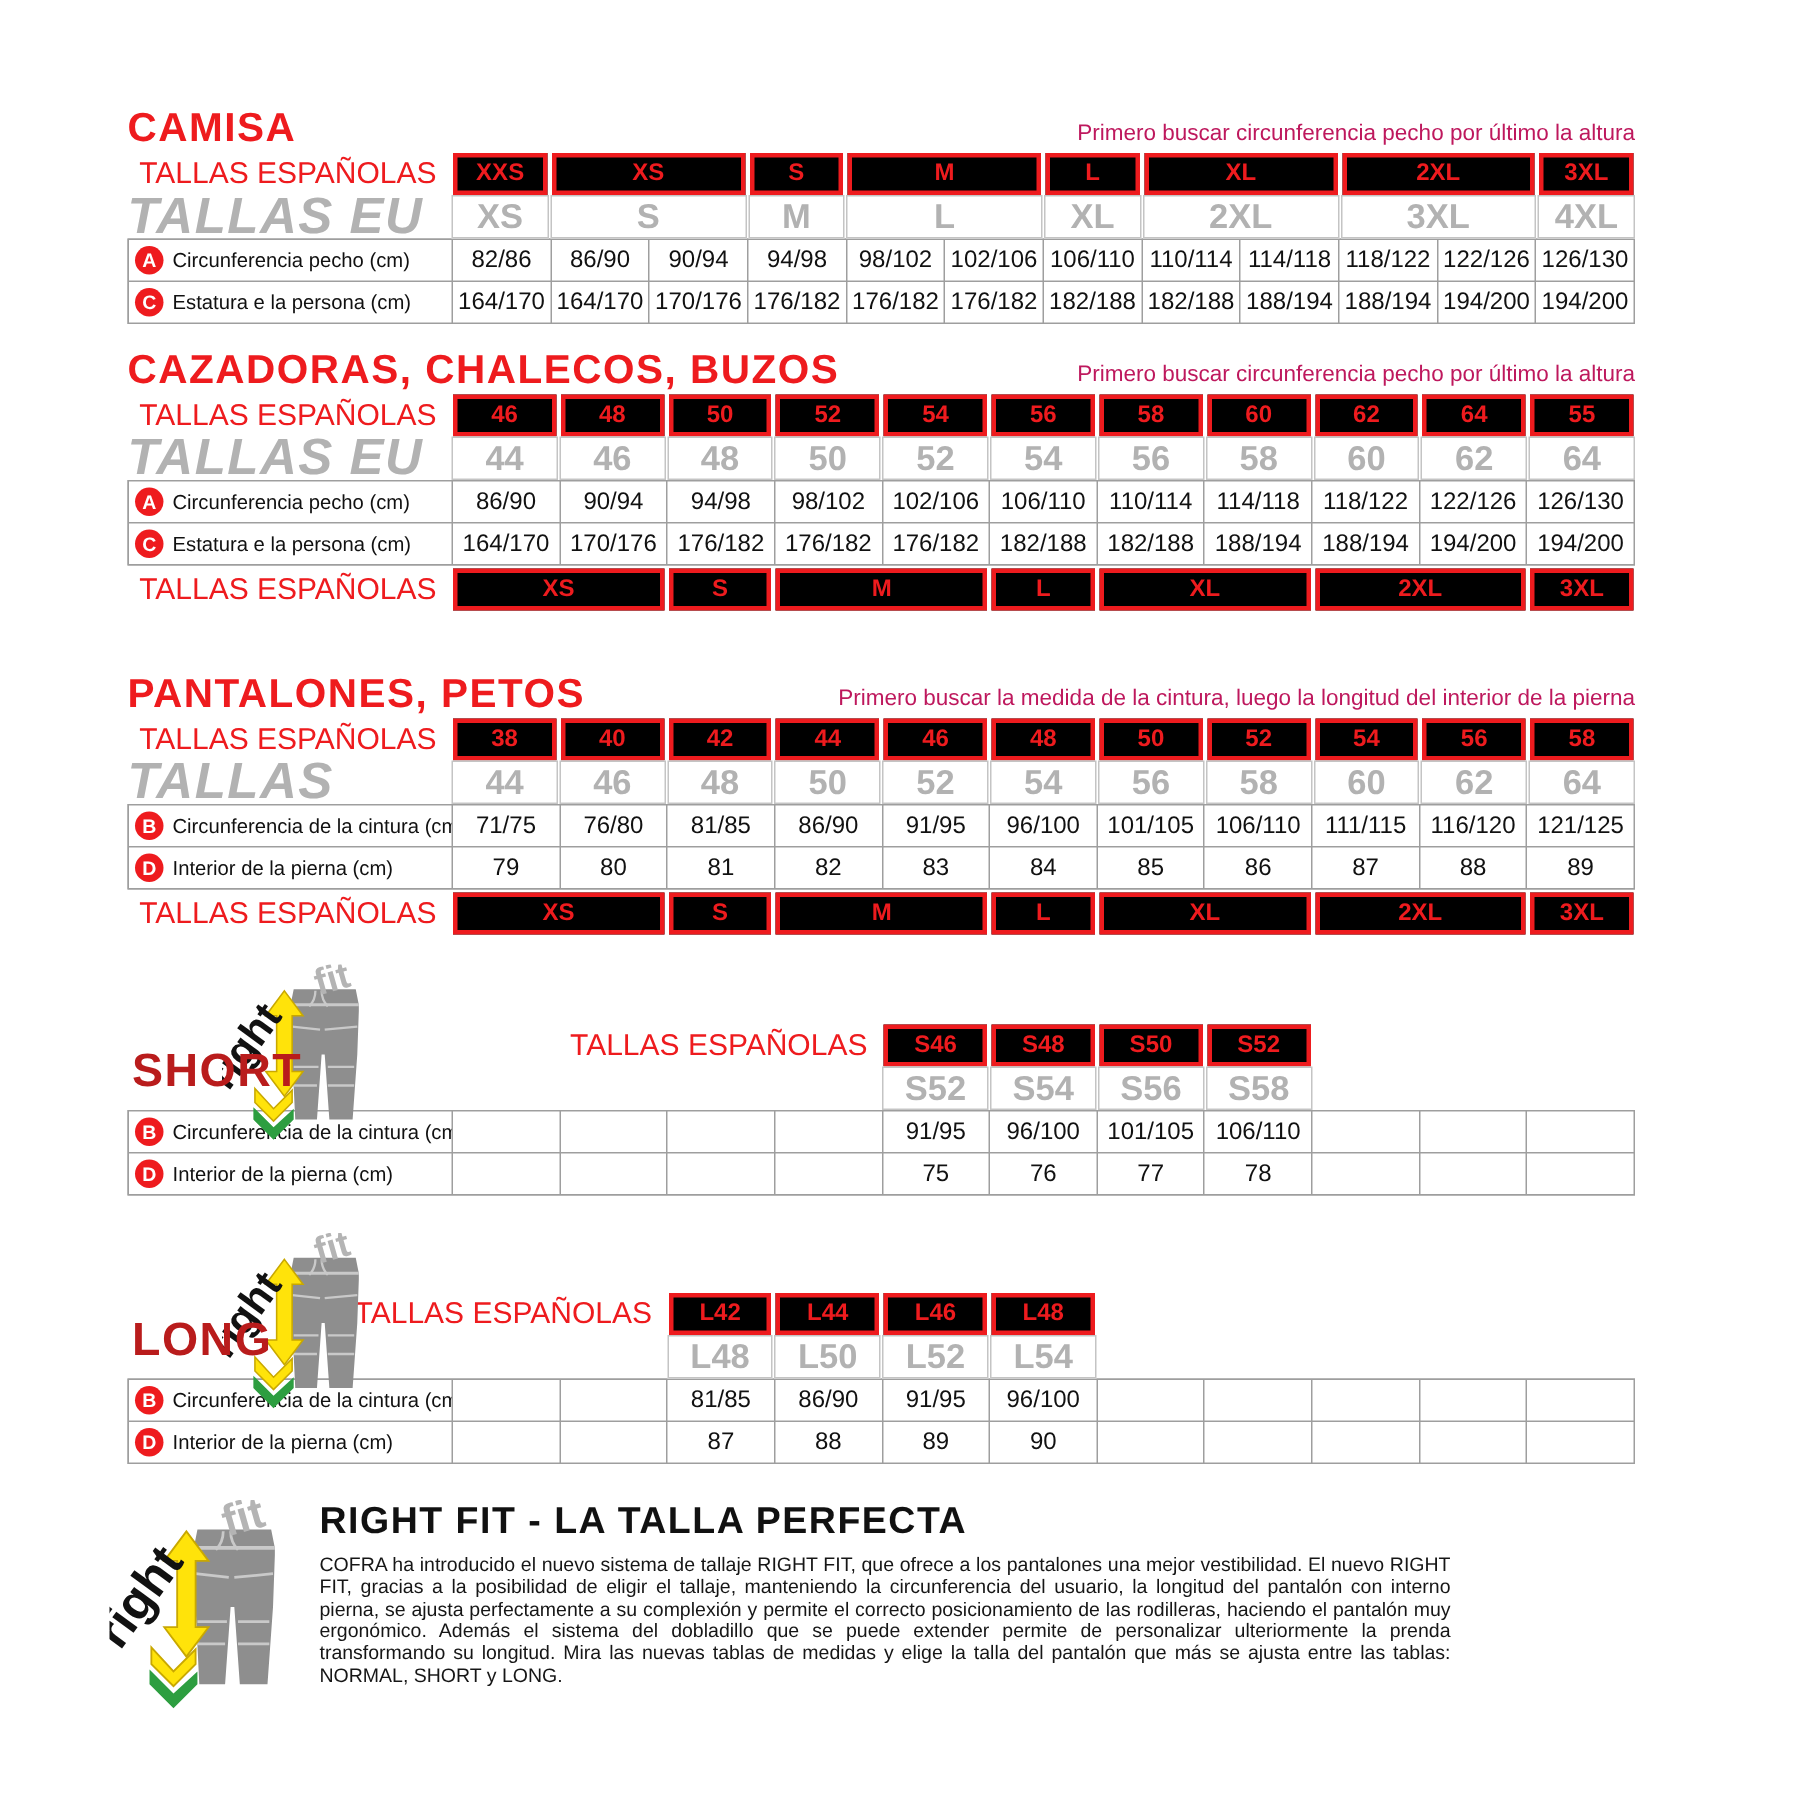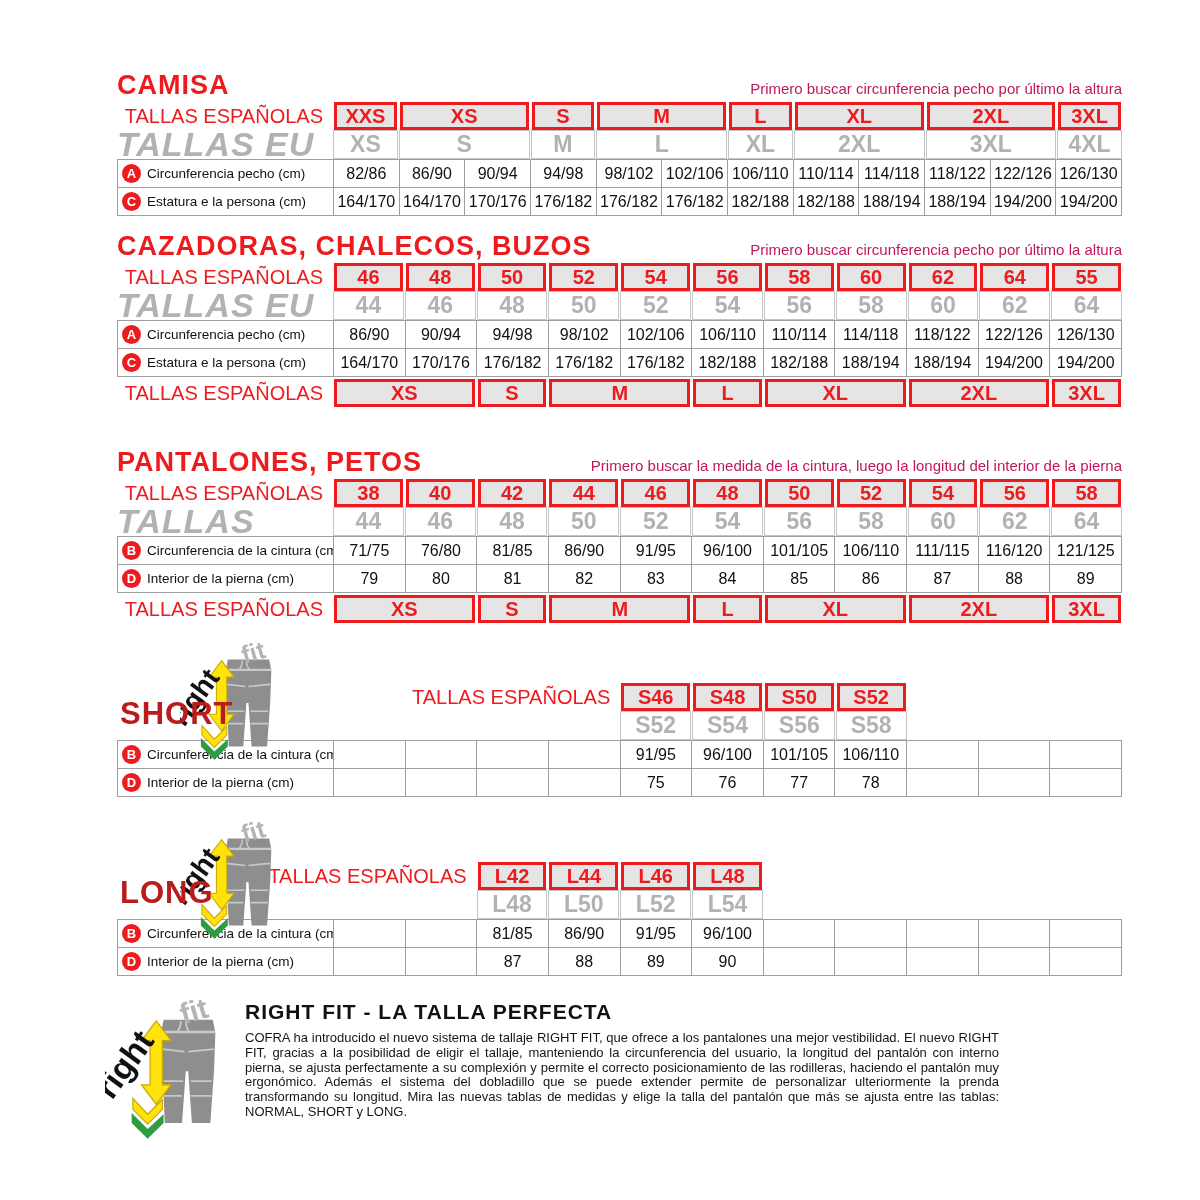--- a/index.html
+++ b/index.html
@@ -11,21 +11,21 @@
   }
   *{box-sizing:border-box;margin:0;padding:0;}
   html,body{background:#fff;}
   body{
     width:1200px;height:1200px;
     font-family:"Liberation Sans", sans-serif;
     color:var(--ink);
     position:relative;
     overflow:hidden;
   }
-  .page{padding:72px 85px 0 85px;width:1052px;margin-left:32px;}
+  .page{padding:72px 85px 0 85px;width:1052px;}
   .tables{width:1005px;}
 
   
   .sec-head{display:flex;justify-content:space-between;align-items:flex-end;margin-bottom:3px;}
   .sec-title{color:var(--red);font-size:27px;font-weight:bold;letter-spacing:1px;line-height:1;}
   .sec-note{font-size:15px;color:#be185d;padding-bottom:2px;}
 
   
   .row,.dblock{display:grid;column-gap:1px;width:1005px;}
   .cols12{grid-template-columns:215px repeat(12,1fr);}
@@ -36,23 +36,23 @@
   .drow{display:contents;}
 
   .lab{display:flex;align-items:center;}
   .lab-red{justify-content:flex-end;color:var(--red);font-weight:normal;font-size:20px;padding-right:9px;white-space:nowrap;}
   .lab-gray{justify-content:flex-start;color:var(--gray-txt);font-weight:bold;font-size:34px;letter-spacing:1px;white-space:nowrap;font-style:italic;}
   .sp6{grid-column:1 / 6;}
   .sp4{grid-column:1 / 4;}
 
   .c-red{
     border:3px solid var(--red);color:var(--red);
-    font-weight:bold;font-size:20px;
+    font-weight:bold;font-size:16px;
     display:flex;align-items:center;justify-content:center;
-    margin:0 1px;background:#e5e5e5;line-height:1;
+    margin:0 1px;background:#000000;line-height:1;
   }
   .c-gray{
     border:1px solid var(--line-light);color:var(--gray-txt);
     font-weight:bold;font-size:23px;
     display:flex;align-items:center;justify-content:center;background:#fff;line-height:1;
   }
   .c-data{
     background:#fff;font-size:16px;
     display:flex;align-items:center;justify-content:center;line-height:1;
   }
@@ -84,21 +84,21 @@
   .fitlogo svg{width:100%;height:100%;}
 
   .lg-right{font-size:27px;font-weight:bold;fill:#111;}
   .lg-fit{font-size:24px;font-weight:bold;fill:#b4b4b4;}
 
   
   .rf{display:flex;margin-top:0;}
   .rf-logo{width:132px;height:145px;flex:none;margin-left:-12px;}
   .rf-logo svg{width:100%;height:100%;}
   .rf-content{padding-left:8px;width:905px;}
-  .rf-title{font-size:21px;font-weight:bold;letter-spacing:1px;margin-bottom:7px;}
+  .rf-title{font-size:25px;font-weight:bold;letter-spacing:1px;margin-bottom:7px;}
   .rf-body{font-size:13px;line-height:1.14;text-align:justify;color:#161616;}
 </style>
 </head>
 <body>
 
 <div class="page">
 
   <section class="sec-camisa tables">
     <div class="sec-head">
       <div class="sec-title">CAMISA</div>

